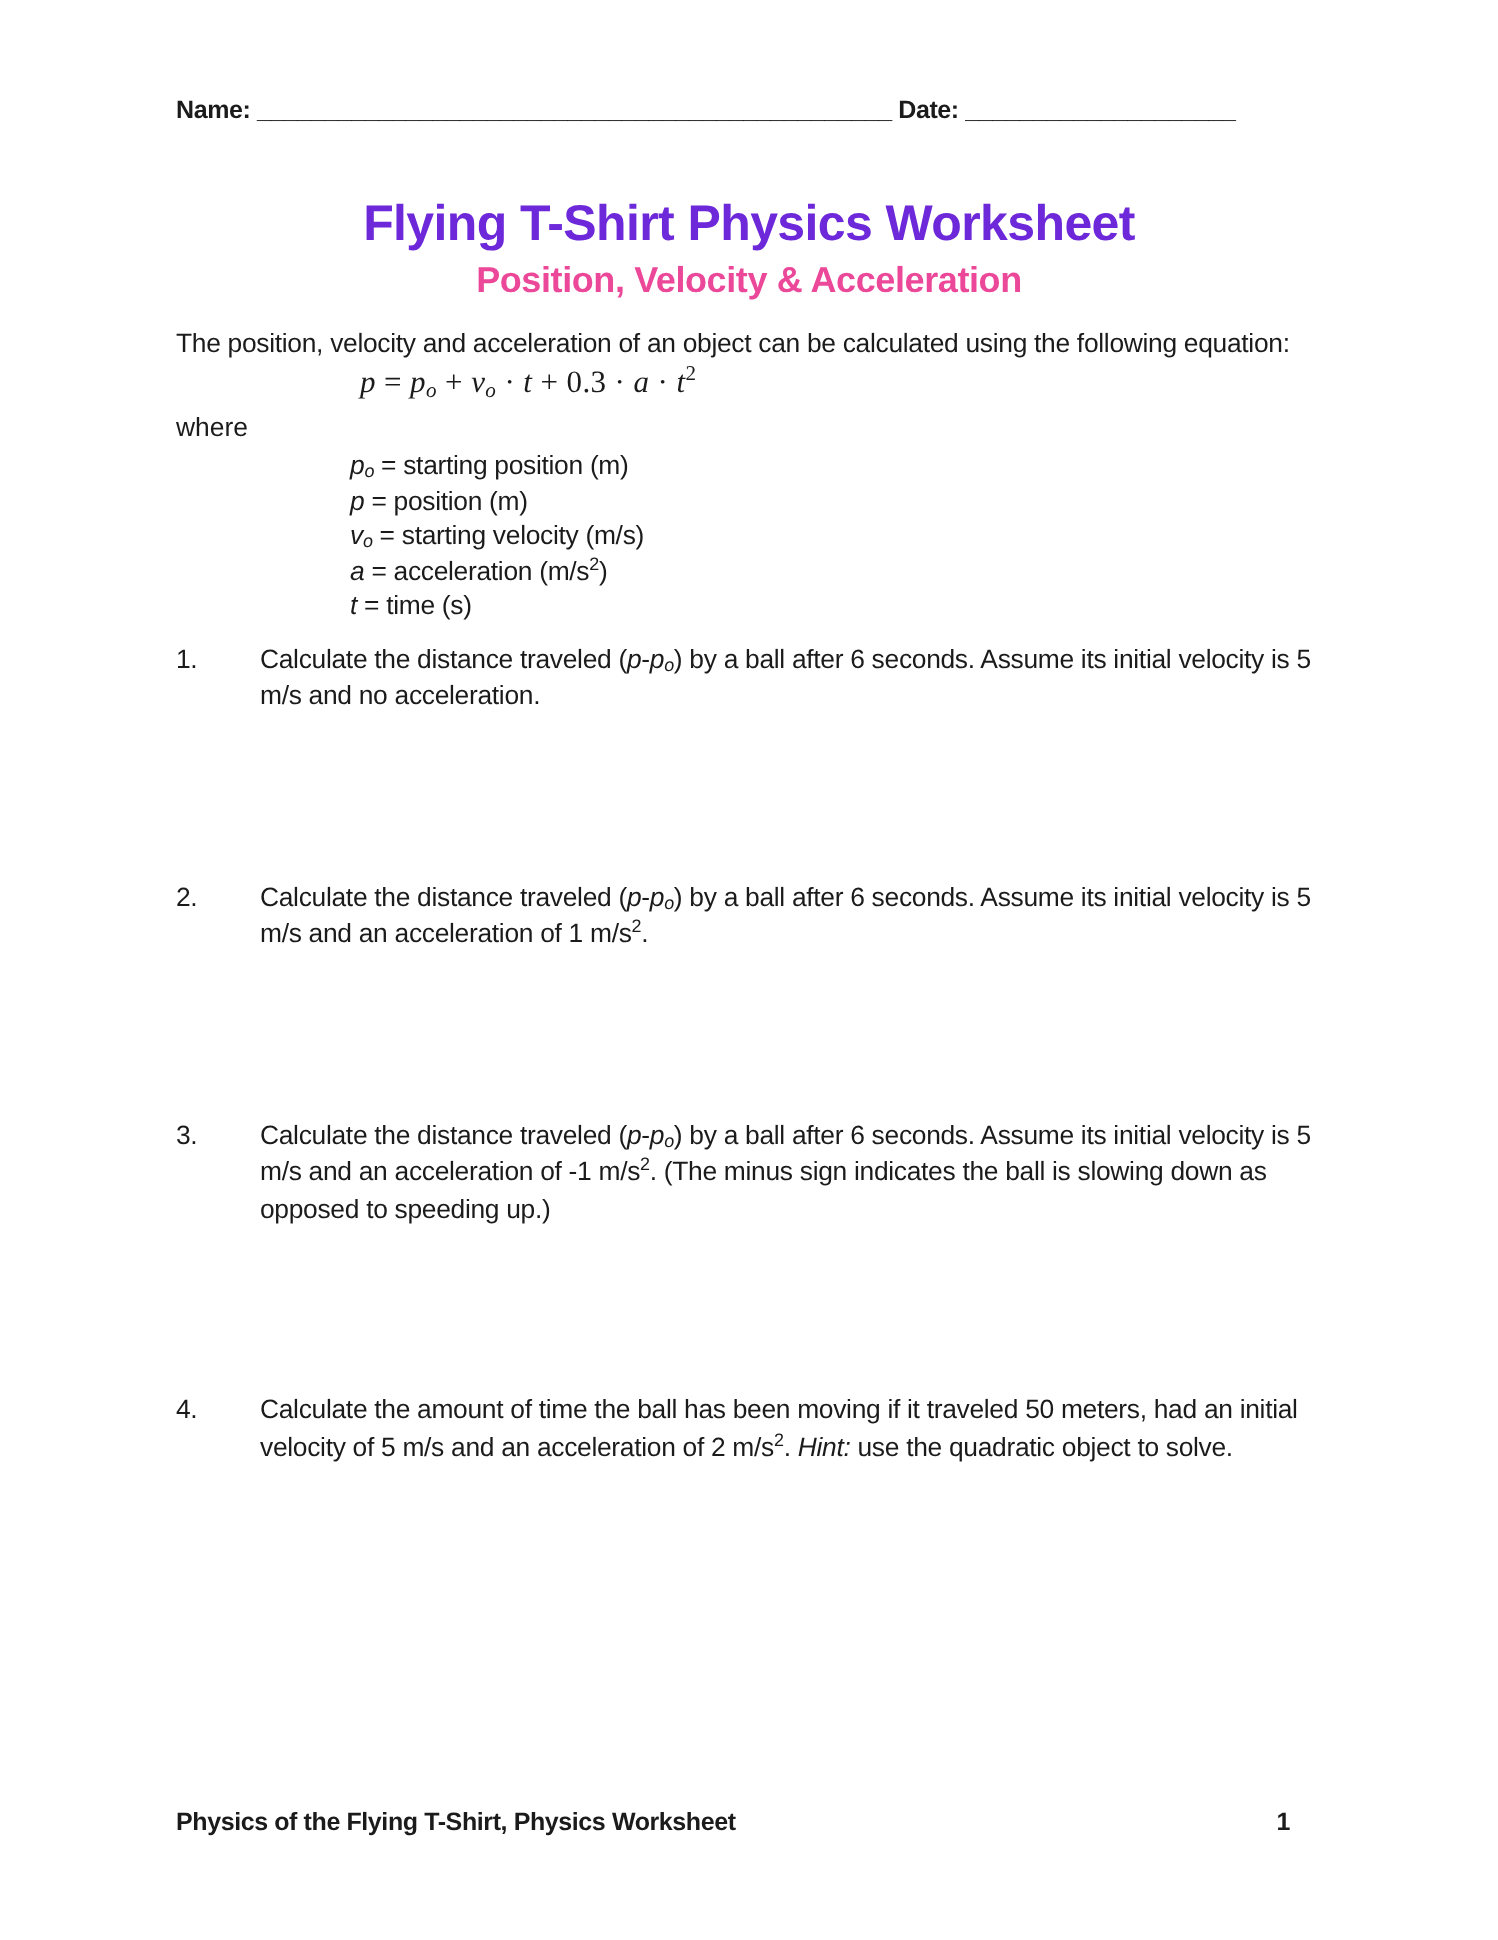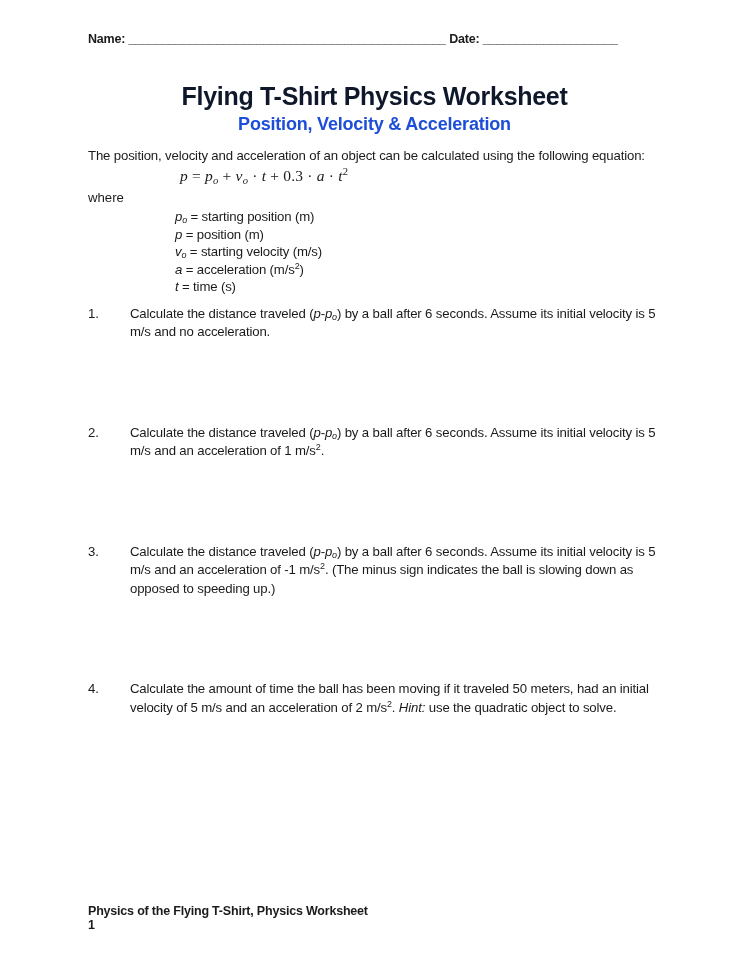--- a/index.html
+++ b/index.html
@@ -7,21 +7,21 @@
   body {
     width: 749px; height: 970px;
     font-family: "Liberation Sans", sans-serif;
     color: #1b1b1b;
     position: relative;
     overflow: hidden;
   }
   .page {
     position: relative;
     width: 749px; height: 830px;
-    padding: 32px 88px 0 88px;
+    padding: 48px 88px 0 88px;
   }
   .header-row {
     font-size: 12.5px; font-weight: bold;
     white-space: nowrap; letter-spacing: -0.2px;
   }
   .blank { font-weight: bold; }
   .title {
     margin-top: 36px;
     text-align: center;
     font-size: 25px; font-weight: bold;
@@ -65,43 +65,42 @@
   .q:last-child { margin-bottom: 0; }
   .q-num { flex: none; width: 22px; }
   .q-text { flex: 1; margin-left: 20px; }
   .it { font-style: italic; }
   sub, sup { line-height: 0; font-size: 68%; }
   sub { vertical-align: -0.18em; }
   sup { vertical-align: 0.55em; }
   .equation sub { vertical-align: -0.25em; }
   .footer {
     position: absolute;
-    left: 88px; right: 88px; top: 904px;
+    left: 88px; right: 104px; top: 904px;
     display: flex; justify-content: space-between;
     font-size: 12.5px; font-weight: bold;
     letter-spacing: -0.2px;
-    flex-direction: column;
   }
 </style>
 </head>
 <body>
 
 <div class="page">
 
   <div class="header-row">
     <span>Name:</span>
     <span class="blank">_______________________________________________</span>
     <span> </span>
     <span>Date:</span>
     <span class="blank">____________________</span>
   </div>
 
-  <div class="title" style="color: #0f172a;">Flying T-Shirt Physics Worksheet</div>
+  <div class="title" style="color: #6d28d9;">Flying T-Shirt Physics Worksheet</div>
 
-  <div class="subtitle" style="color: #1d4ed8;">Position, Velocity &amp; Acceleration</div>
+  <div class="subtitle" style="color: #ec4899;">Position, Velocity &amp; Acceleration</div>
 
   <div class="intro">The position, velocity and acceleration of an object can be calculated using the following equation:</div>
 
   <div class="equation"><span class="it">p</span><span> = </span><span class="it">p</span><sub class="it">o</sub><span> + </span><span class="it">v</span><sub class="it">o</sub><span> · </span><span class="it">t</span><span> + 0.3 · </span><span class="it">a</span><span> · </span><span class="it">t</span><sup>2</sup></div>
 
   <div class="where">where</div>
 
   <div class="defs">
     <div><span class="it">p</span><sub class="it">o</sub><span> = starting position (m)</span></div>
     <div><span class="it">p</span><span> = position (m)</span></div>

